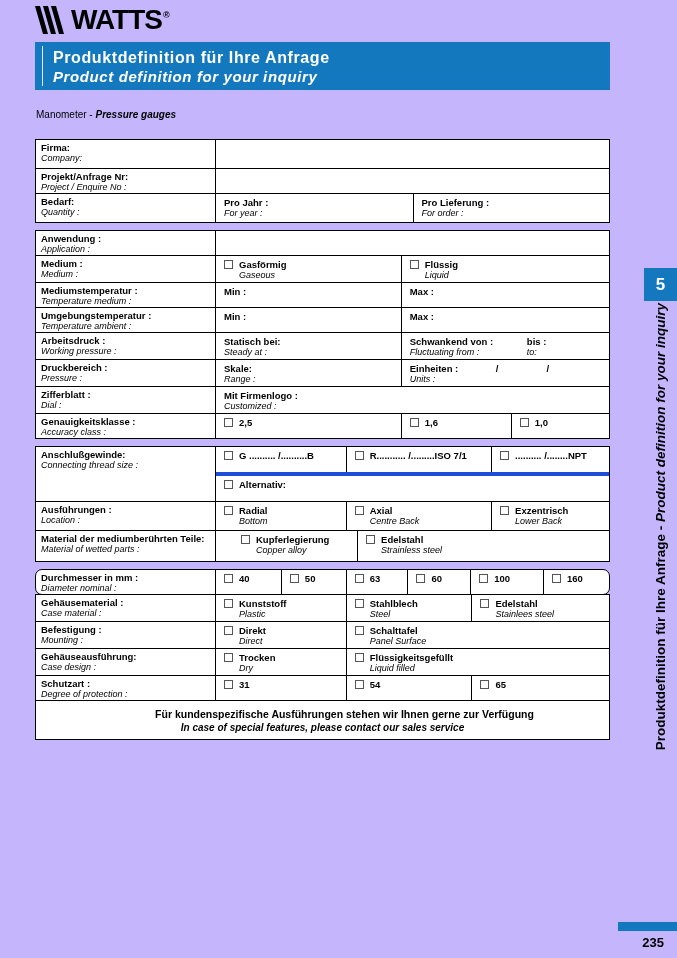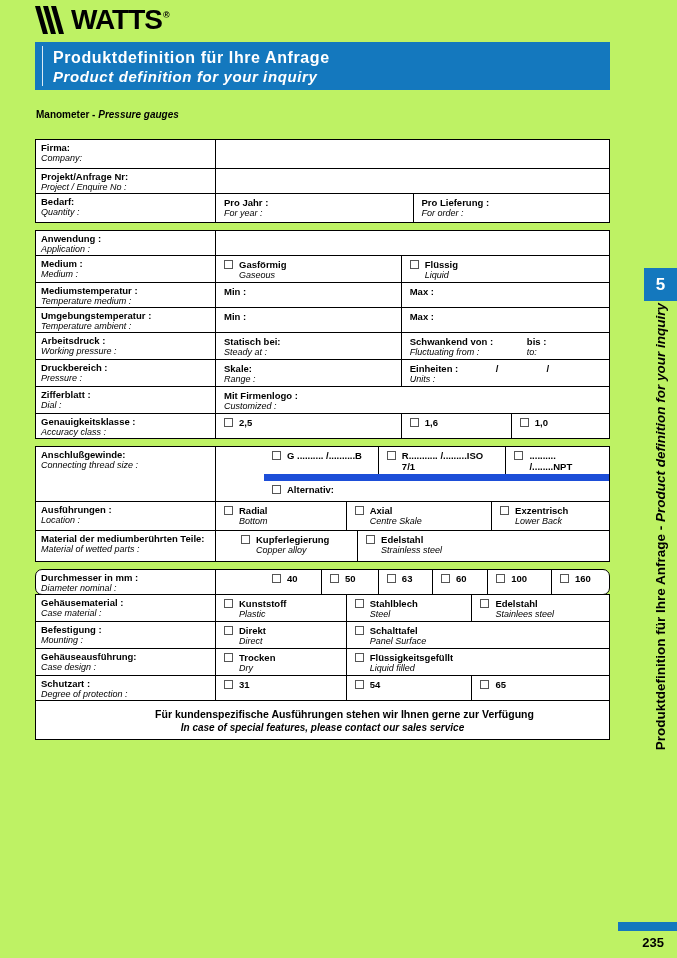--- a/index.html
+++ b/index.html
@@ -1,48 +1,48 @@
 <!DOCTYPE html>
 <html style="--accent: #1478BE;"><head>
 <meta charset="utf-8">
 <style>
   :root{ --accent:#1478BE; --ink:#000; }
   *{ box-sizing:border-box; margin:0; padding:0; }
   body{ background:#e8e8e8; font-family:"Liberation Sans", sans-serif; color:var(--ink); }
-  .page{ position:relative; width:677px; height:958px; background:#bef264; overflow:hidden; margin:0 auto; }
+  .page{ position:relative; width:677px; height:958px; background:#c4b5fd; overflow:hidden; margin:0 auto; }
 
   
   .logo{ position:absolute; left:35px; top:6px; display:flex; align-items:flex-end; }
   .logo svg{ display:block; margin-right:4px; }
   .logo-text{ font-weight:900; font-size:28px; line-height:28px; letter-spacing:-1px; }
   .logo-reg{ font-size:9px; font-weight:bold; vertical-align:top; margin-left:1px; position:relative; top:-14px; }
 
   
   .banner{ position:absolute; left:35px; top:42px; width:575px; height:48px; background:var(--accent);
            color:#fff; padding:6px 0 0 18px; }
   .banner::before{ content:""; position:absolute; left:7px; top:4px; bottom:4px; width:1px; background:rgba(255,255,255,.85); }
   .banner-de{ font-weight:bold; font-size:16px; letter-spacing:.6px; line-height:19px; }
   .banner-en{ font-weight:bold; font-style:italic; font-size:15px; letter-spacing:.6px; line-height:19px; }
 
   
   .section-label{ position:absolute; left:36px; top:109px; font-size:10px; }
-  .sec-de{ font-weight:bold; }
+  .sec-de{ font-weight:normal; }
   .sec-en{ font-weight:bold; font-style:italic; }
 
   
   #form-root{ position:absolute; left:35px; top:139px; width:575px; }
   .frow{ display:flex; border:1px solid #000; margin-top:-1px; background:#fff; }
   #form-root .frow:first-child{ margin-top:0; }
-  .frow.gap{ margin-top:7px;gap:48px; }
+  .frow.gap{ margin-top:7px; }
   .flabel{ width:180px; flex:none; border-right:1px solid #000; padding:2px 5px 1px 5px; }
   .lab-de{ font-weight:bold; font-size:9.5px; line-height:11px; }
   .lab-en{ font-style:italic; font-size:9px; line-height:10px; }
   .fcontent{ flex:1; display:flex; flex-direction:column; }
   .fline{ display:flex; flex:1; }
-  .fline + .fline{ border-top:7px solid #1d4ed8; }
+  .fline + .fline{ border-top:4px solid #1d4ed8; }
   .fcell{ padding:3px 4px 2px 8px; display:flex; align-items:flex-start; }
   .fcell.bl{ border-left:1px solid #000; }
   .fitem{ display:flex; align-items:flex-start; margin-right:6px; }
   .cb{ width:9px; height:9px; border:1px solid #555; background:#fff; flex:none; margin:1px 6px 0 0; }
   .t-de{ font-weight:bold; font-size:9.5px; line-height:11px; }
   .t-en{ font-style:italic; font-size:9px; line-height:10px; }
   .footer-row{ flex-direction:column; align-items:center; justify-content:center; text-align:center; padding:4px; }
   .f-de{ font-weight:bold; font-size:10.5px; line-height:14px;padding-left:44px; }
   .f-en{ font-weight:bold; font-style:italic; font-size:10px; line-height:13px; }
 
@@ -395,21 +395,21 @@
                   <div class="t-de">Radial</div>
                   <div class="t-en">Bottom</div>
                 </div>
               </div>
             </div>
             <div class="fcell bl" style="width: 37%;">
               <div class="fitem">
                 <span class="cb"></span>
                 <div class="itxt">
                   <div class="t-de">Axial</div>
-                  <div class="t-en">Centre Skale</div>
+                  <div class="t-en">Centre Back</div>
                 </div>
               </div>
             </div>
             <div class="fcell bl" style="width: 30%;">
               <div class="fitem">
                 <span class="cb"></span>
                 <div class="itxt">
                   <div class="t-de">Exzentrisch</div>
                   <div class="t-en">Lower Back</div>
                 </div>

